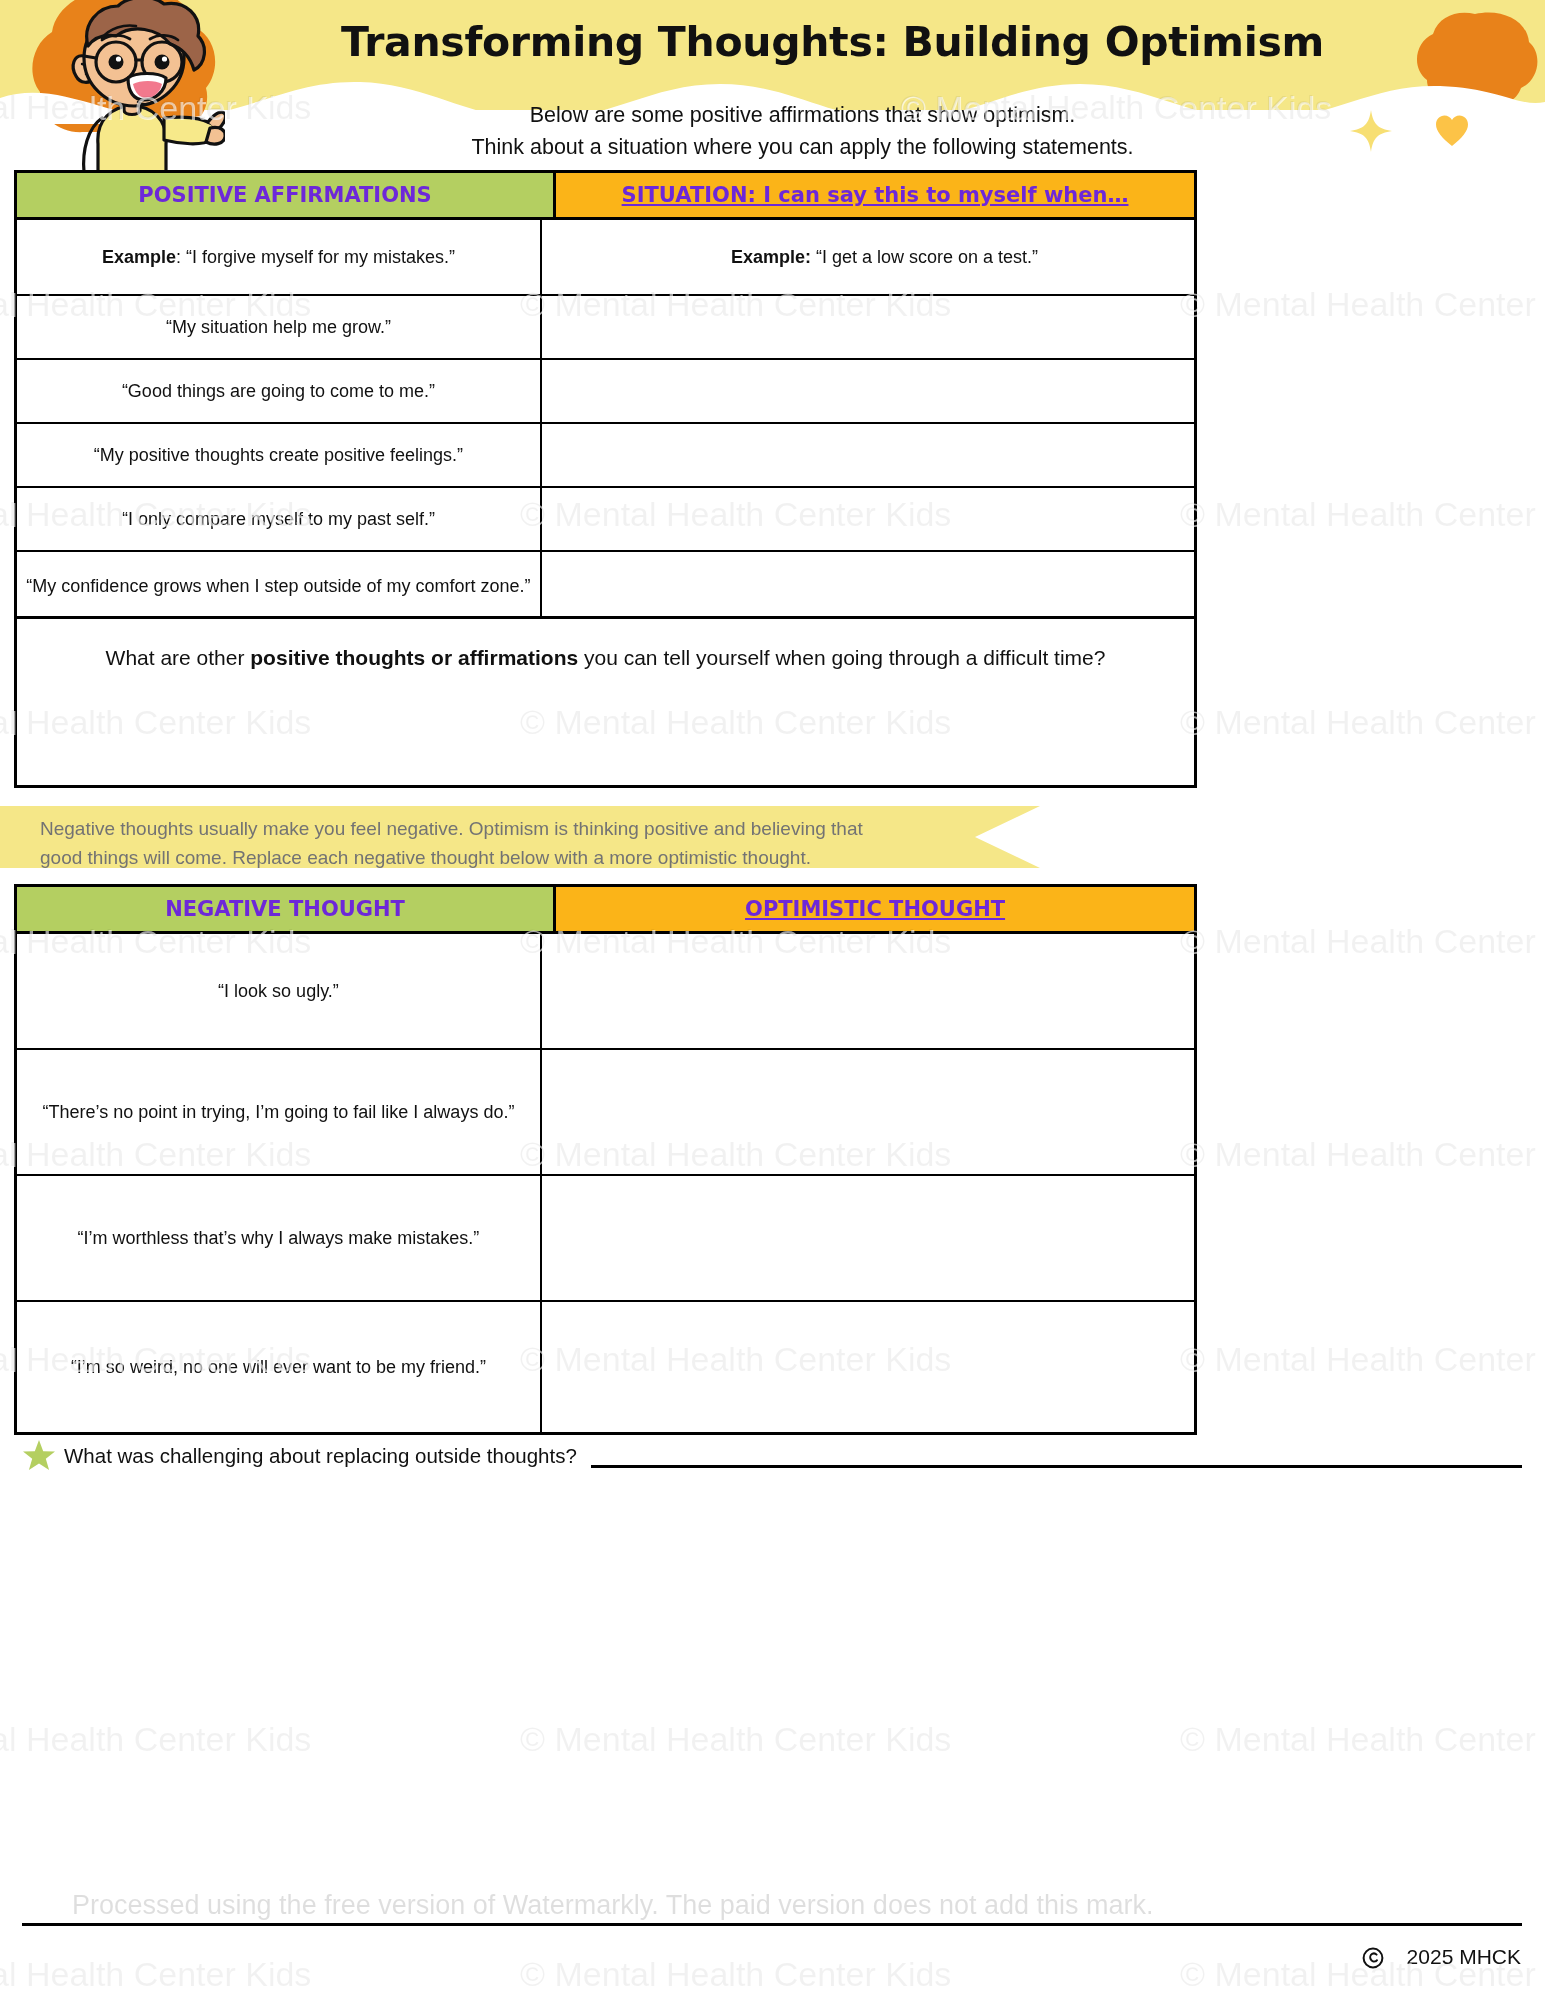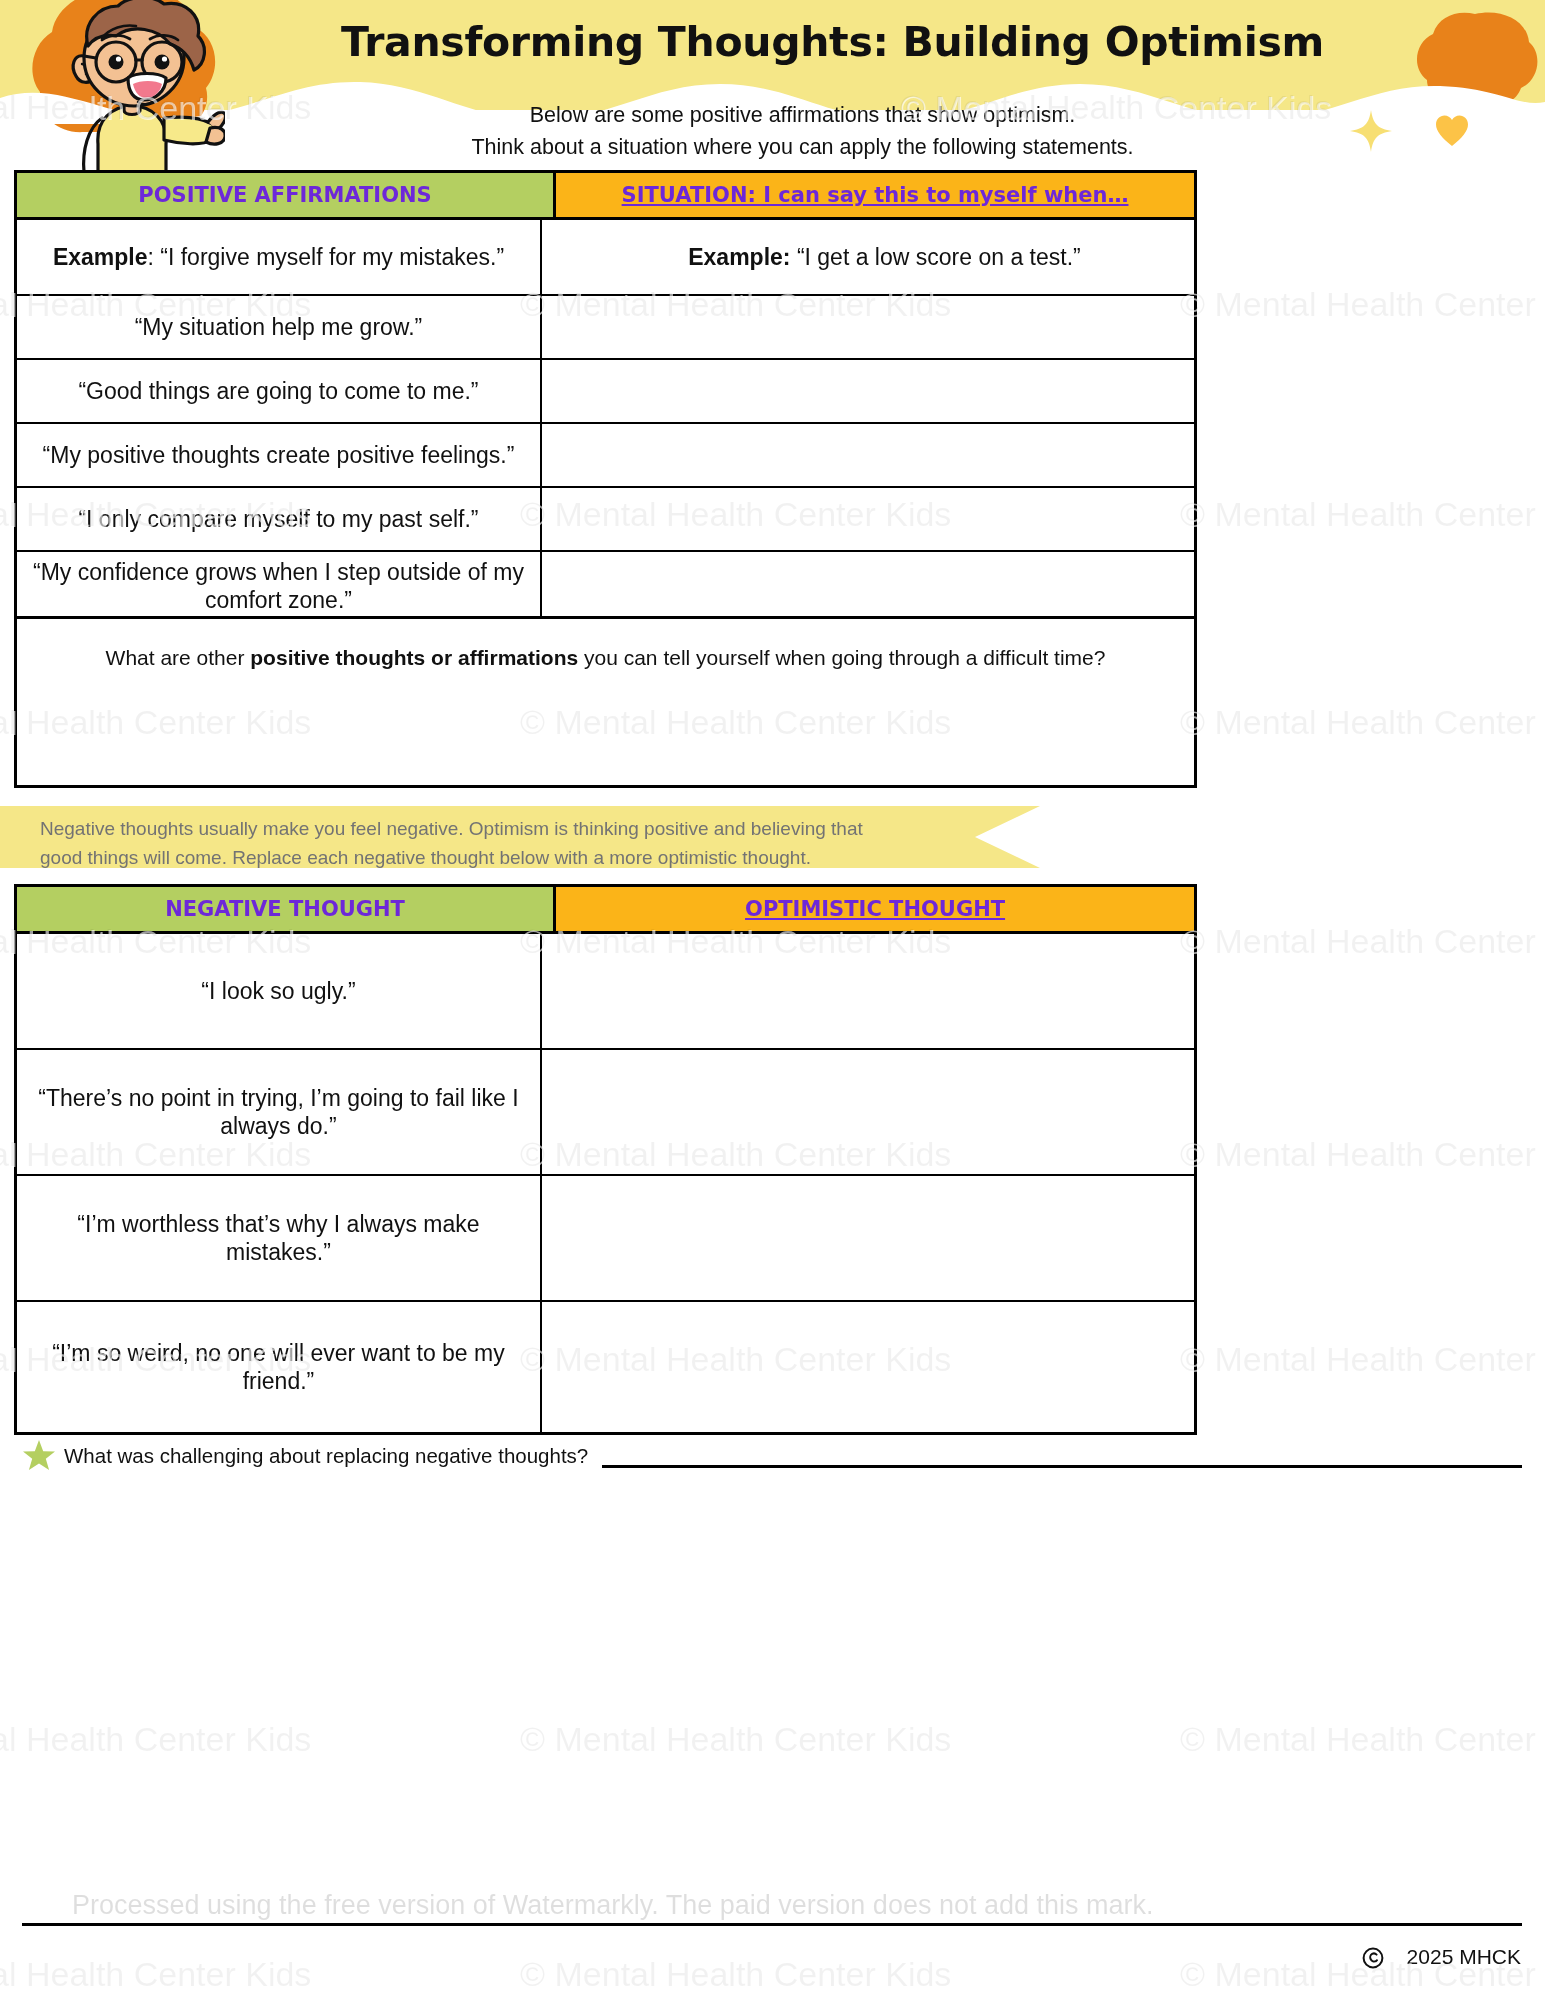--- a/index.html
+++ b/index.html
@@ -66,21 +66,21 @@
   
   .tbl {
     position: absolute; border: 3px solid #000; border-collapse: collapse;
     background: #fff; z-index: 10;
   }
   .tbl .row { display: flex; border-bottom: 2.5px solid #000; }
   .tbl .row:last-child { border-bottom: none; }
   .cell-l, .cell-r {
     display: flex; align-items: center; justify-content: center;
     text-align: center; padding: 6px 8px;
-    font-size: 23px; color: #111; line-height: 28px;
+    font-size: 18px; color: #111; line-height: 28px;
   }
   .cell-l { width: 540px; border-right: 2.5px solid #000; }
   .cell-r { width: 637px; margin-left: 33px; }
   .hdr-row { display: flex; border-bottom: 3px solid #000; }
   .hdr-green, .hdr-orange {
     display: flex; align-items: center; justify-content: center;
     font-family: "DejaVu Sans", sans-serif;
     font-size: 21px; font-weight: bold; color: #6d28d9;
     height: 44px;
   }
@@ -299,21 +299,21 @@
     <div class="row">
       <div class="cell-l" style="height:130px">“I’m so weird, no one will ever want to be my friend.”</div>
       <div class="cell-r" style="height:130px"></div>
     </div>
   </div>
 
   <div id="bottom-q">
     <svg class="star" viewBox="0 0 34 34">
       <path d="M17 1 L21.2 12.2 L33 12.6 L23.8 19.7 L27.1 31 L17 24.4 L6.9 31 L10.2 19.7 L1 12.6 L12.8 12.2 Z" fill="#b4cf61"></path>
     </svg>
-    <div class="qtext">What was challenging about replacing negative thoughts?</div>
+    <div class="qtext">What was challenging about replacing outside thoughts?</div>
     <div class="wline"></div>
   </div>
 
   <div id="foot-rule"></div>
   <div id="copyright">
     <svg width="22" height="22" viewBox="0 0 22 22">
       <circle cx="11" cy="11" r="9.4" fill="none" stroke="#111" stroke-width="2"></circle>
       <path d="M14.6 7.6 C13.4 6.4 11.6 6.1 10.1 6.9 C8.3 7.9 7.7 10.3 8.7 12.3
                C9.7 14.3 12 15.1 13.8 14.2 C14.3 14 14.7 13.6 15 13.2" fill="none" stroke="#111" stroke-width="2" stroke-linecap="round"></path>
     </svg>

